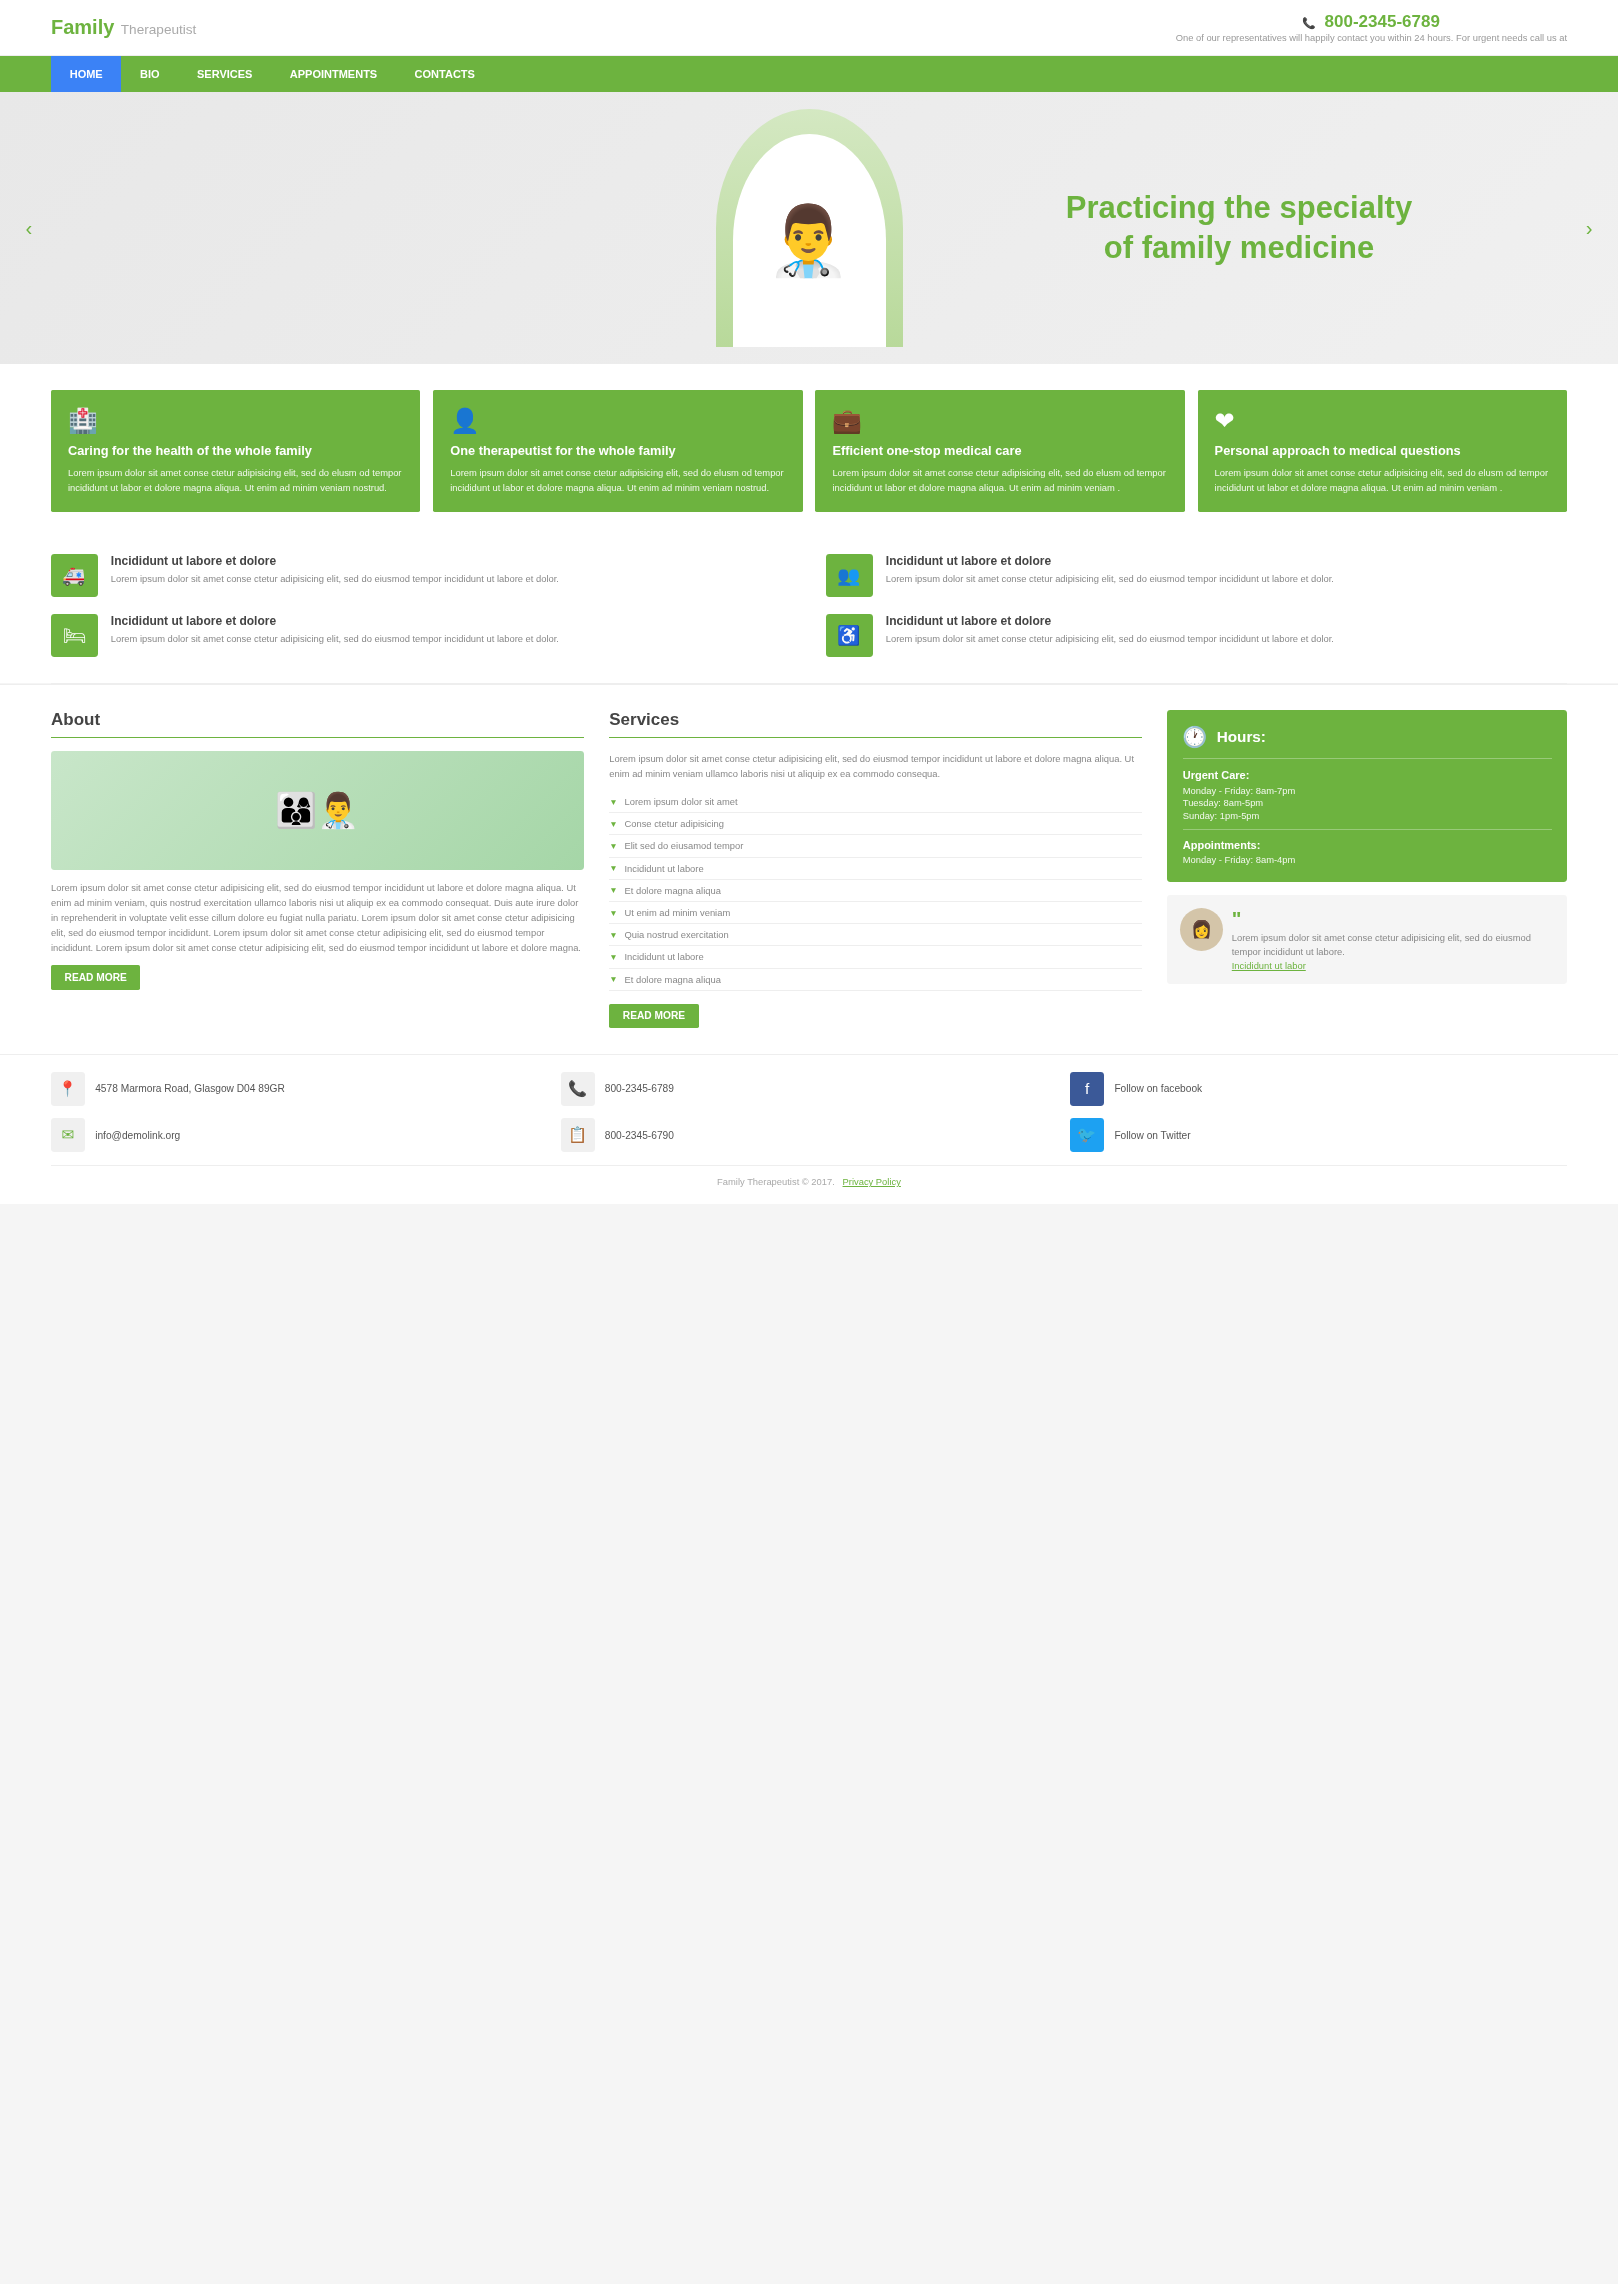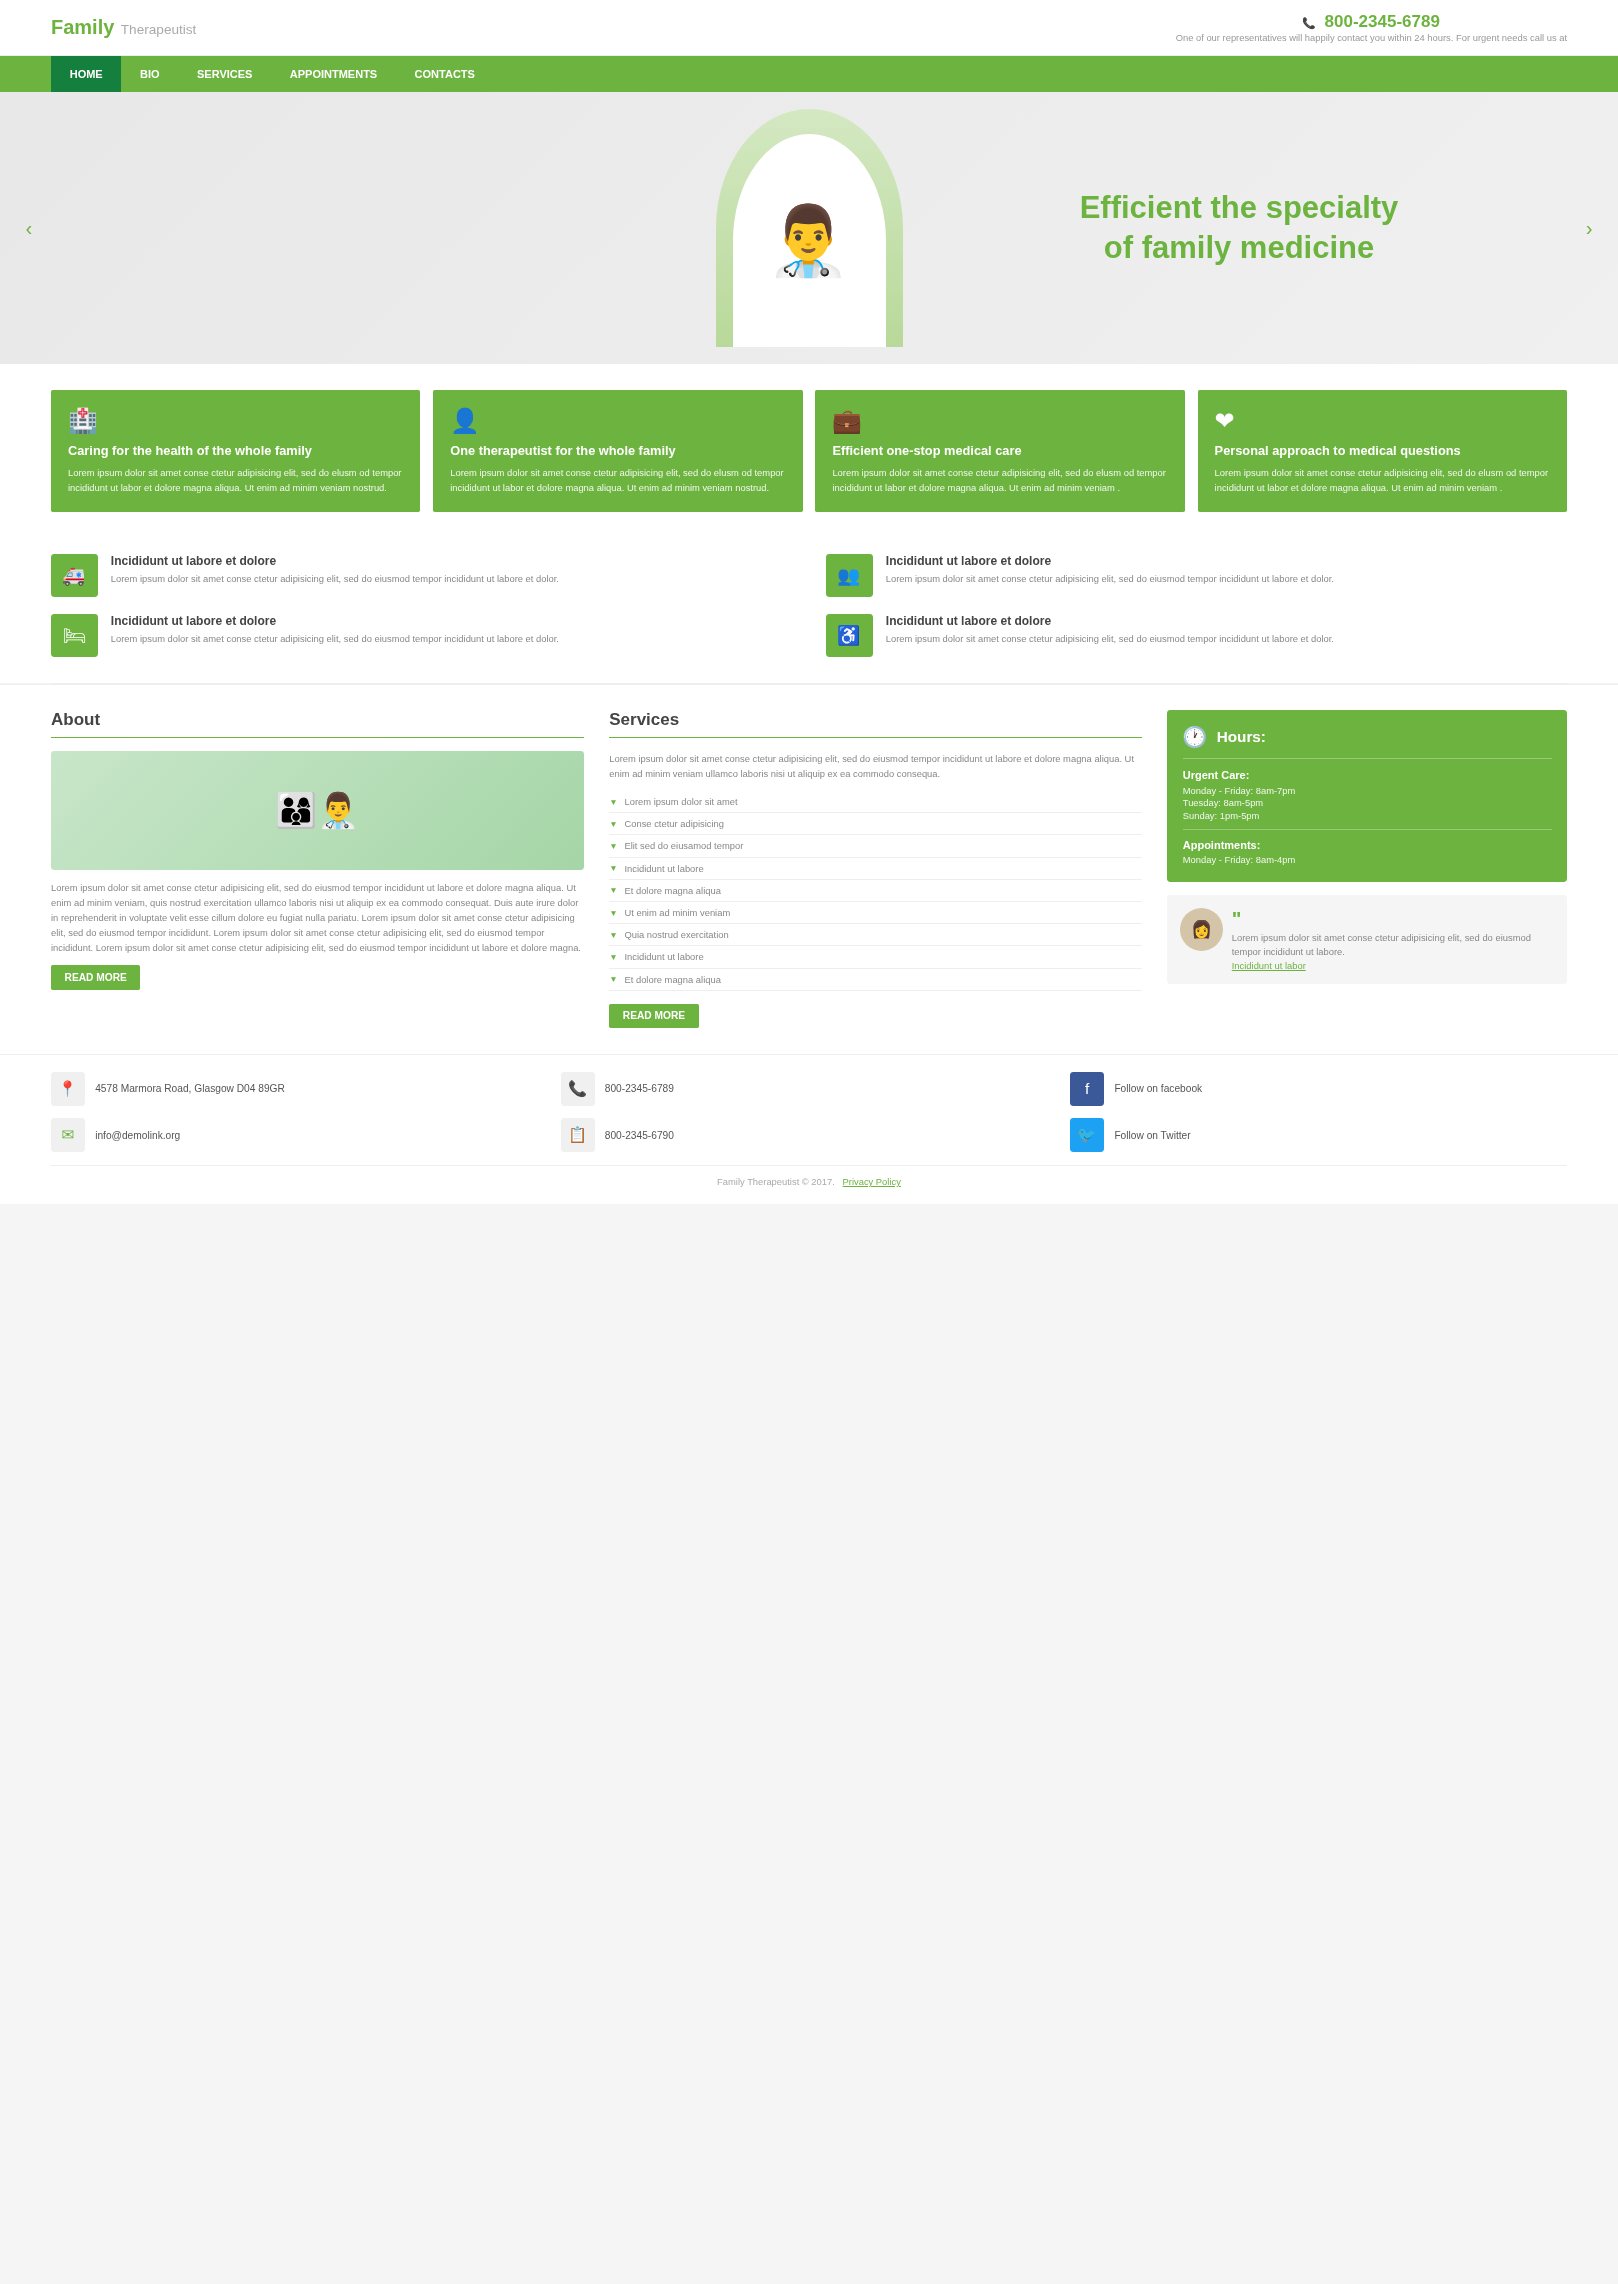--- a/index.html
+++ b/index.html
@@ -10,21 +10,21 @@
     .logo-family { color: #6db33f; font-size: 20px; font-weight: bold; }
     .logo-therapist { color: #aaa; font-size: 13.6px; margin-left: 3.4px; text-align: right; }
     .header-contact { text-align: center; }
     .header-phone { color: #6db33f; font-size: 17px; font-weight: bold; }
     .phone-icon { color: #6db33f; margin-right: 5.1px; }
     .header-sub { font-size: 9.4px; color: #999; }
 
     
     .nav { background: #6db33f; display: flex; padding: 0 51px; }
     .nav-item { padding: 12px 18.7px; color: #fff; font-size: 11px; cursor: pointer; text-transform: uppercase; font-weight: bold; }
-    .nav-item.active { background: #15803d; }
+    .nav-item.active { background: #3b82f6; }
 
     
     .hero { background: linear-gradient(135deg, #e8e8e8 0%, #f0f0f0 100%); position: relative; min-height: 255px; display: flex; align-items: center; justify-content: center; overflow: hidden; }
     .hero-content { display: flex; align-items: center; justify-content: space-between; width: 100%; padding: 17px 68px; }
     .hero-text { flex: 1; text-align: center; }
     .hero-title { color: #6db33f; font-size: 31px; font-weight: bold; line-height: 1.3; }
     .hero-doctor { width: 238px; text-align: center; }
     .doctor-figure { width: 187px; height: 238px; background: linear-gradient(180deg, #d4e8c2 0%, #b8d99a 100%); margin: 0 auto; border-radius: 50% 50% 0 0; display: flex; align-items: flex-end; justify-content: center; overflow: hidden; position: relative; }
     .doctor-body { width: 153px; height: 213px; background: #fff; border-radius: 50% 50% 0 0; position: absolute; bottom: 0; display: flex; align-items: center; justify-content: center; font-size: 68px; }
     .nav-arrow { position: absolute; top: 50%; transform: translateY(-50%); font-size: 20.4px; color: #6db33f; cursor: pointer; background: none; border: none; padding: 8.5px; }
@@ -113,21 +113,21 @@
   <button class="nav-arrow nav-arrow-left">‹</button>
   <div class="hero-content">
     <div style="flex:1"></div>
     <div class="hero-doctor">
       <div class="doctor-figure">
         <div class="doctor-body">👨‍⚕️</div>
       </div>
     </div>
     <div class="hero-text">
       <div class="hero-title">
-        <span>Efficient the specialty</span><br>
+        <span>Practicing the specialty</span><br>
         <span>of family medicine</span>
       </div>
     </div>
   </div>
   <button class="nav-arrow nav-arrow-right">›</button>
 </div>
 
 <div class="features">
   <div class="feature-card">
     <div class="feature-icon">🏥</div>

